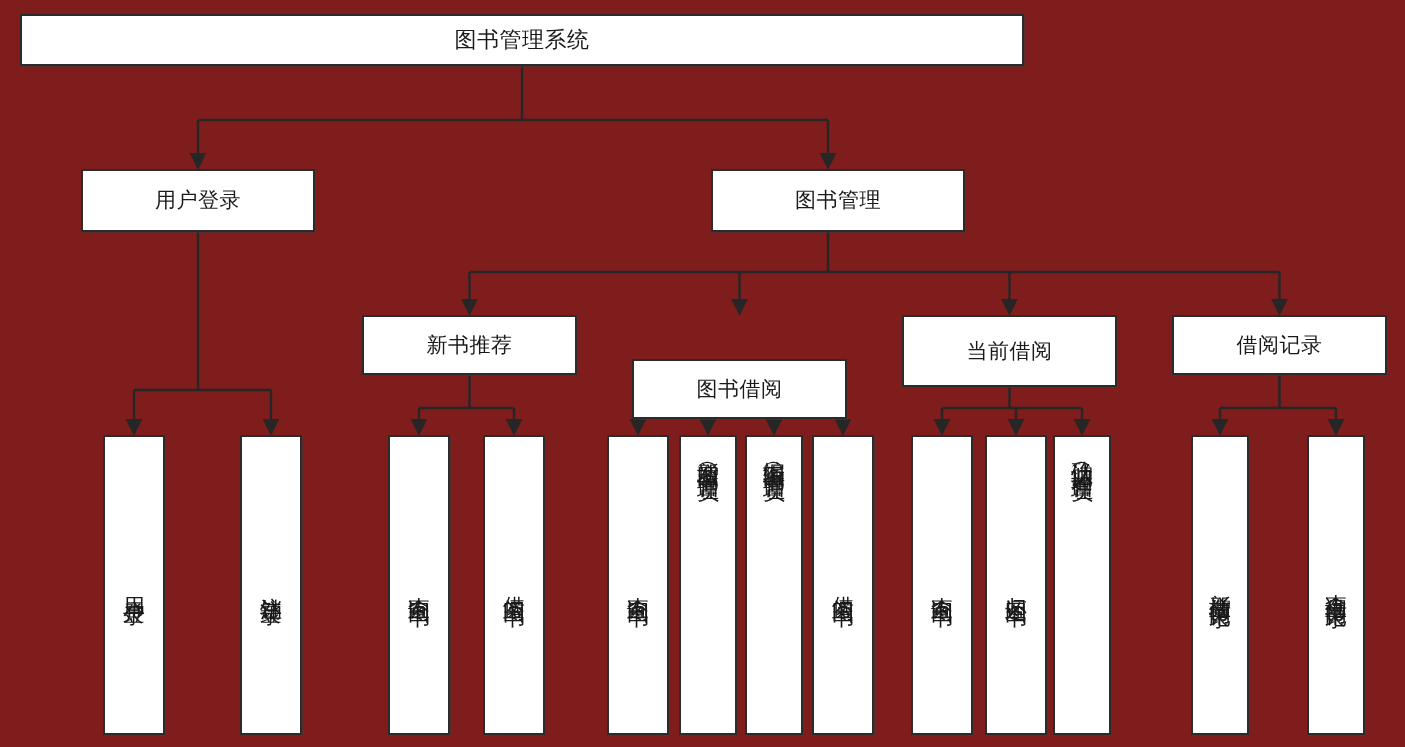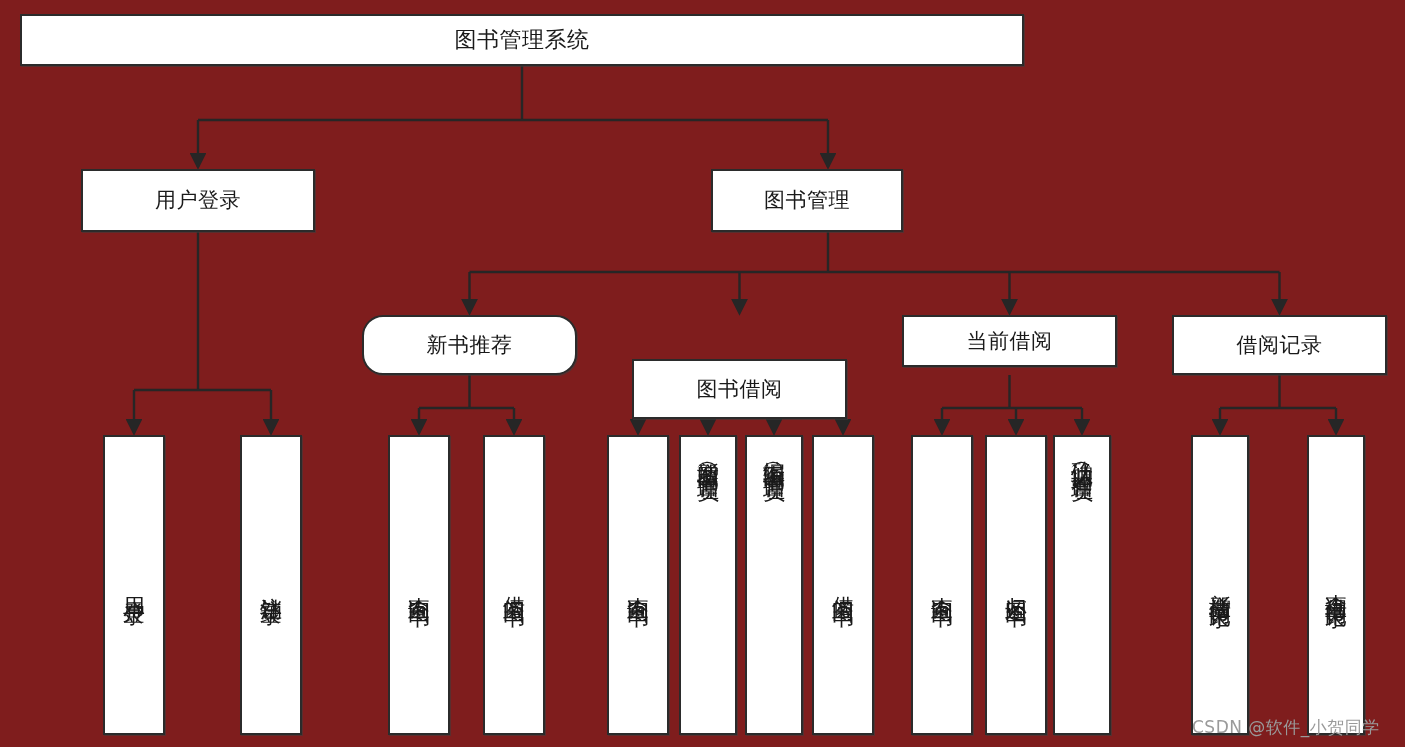--- a/index.html
+++ b/index.html
@@ -126,30 +126,30 @@
       </g>
   </svg>
 
   <div id="nodes-layer">
       <div class="node root horiz" style="left: 20px; top: 14px; width: 1004px; height: 52px;">
         <span class="label">图书管理系统</span>
       </div>
       <div class="node level1 horiz" style="left: 81px; top: 169px; width: 234px; height: 63px;">
         <span class="label">用户登录</span>
       </div>
-      <div class="node level1 horiz" style="left: 711px; top: 169px; width: 192px; height: 63px;">
+      <div class="node level1 horiz" style="left: 711px; top: 169px; width: 254px; height: 63px;">
         <span class="label">图书管理</span>
       </div>
-      <div class="node level2 horiz" style="left: 362px; top: 315px; width: 215px; height: 60px; border-radius: 21px;">
+      <div class="node level2 horiz" style="left: 362px; top: 315px; width: 215px; height: 60px;">
         <span class="label">新书推荐</span>
       </div>
       <div class="node level2 horiz" style="left: 632px; top: 315px; width: 215px; height: 60px; margin-top: 44px;">
         <span class="label">图书借阅</span>
       </div>
-      <div class="node level2 horiz" style="left: 902px; top: 315px; width: 215px; height: 52px;">
+      <div class="node level2 horiz" style="left: 902px; top: 315px; width: 215px; height: 72px;">
         <span class="label">当前借阅</span>
       </div>
       <div class="node level2 horiz" style="left: 1172px; top: 315px; width: 215px; height: 60px;">
         <span class="label">借阅记录</span>
       </div>
       <div class="node leaf vert midalign" style="left: 103px; top: 435px; width: 62px; height: 300px;">
         <span class="label">用户登录</span>
       </div>
       <div class="node leaf vert midalign" style="left: 240px; top: 435px; width: 62px; height: 300px;">
         <span class="label">注销登录</span>
@@ -182,14 +182,13 @@
         <span class="label">确认归还（管理员）</span>
       </div>
       <div class="node leaf vert midalign" style="left: 1191px; top: 435px; width: 58px; height: 300px;">
         <span class="label">新增借阅记录</span>
       </div>
       <div class="node leaf vert midalign" style="left: 1307px; top: 435px; width: 58px; height: 300px;">
         <span class="label">查询借阅记录</span>
       </div>
     </div>
 
-  <div class="watermark" style="left: 1192px; top: 716px;">CSDN @软件_小贺同学</div>
 </div>
 
 </body></html>

